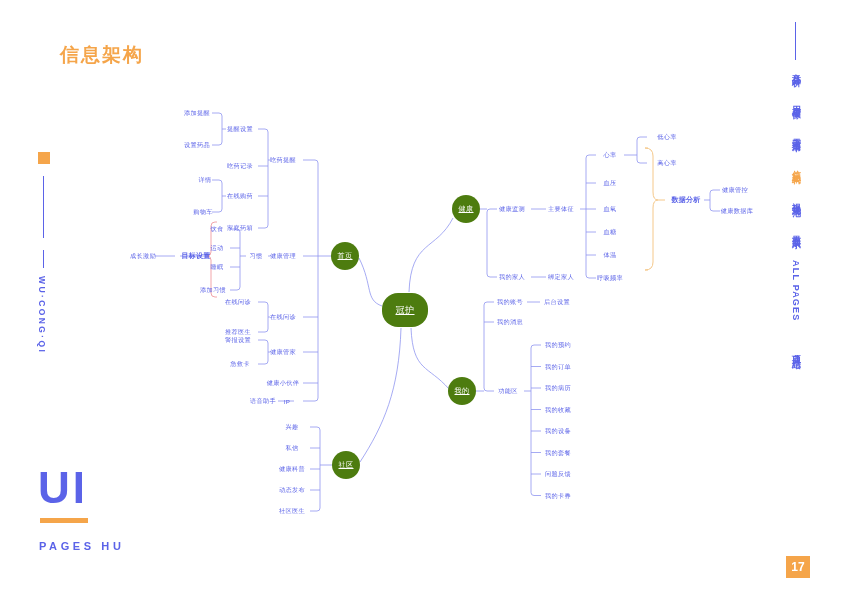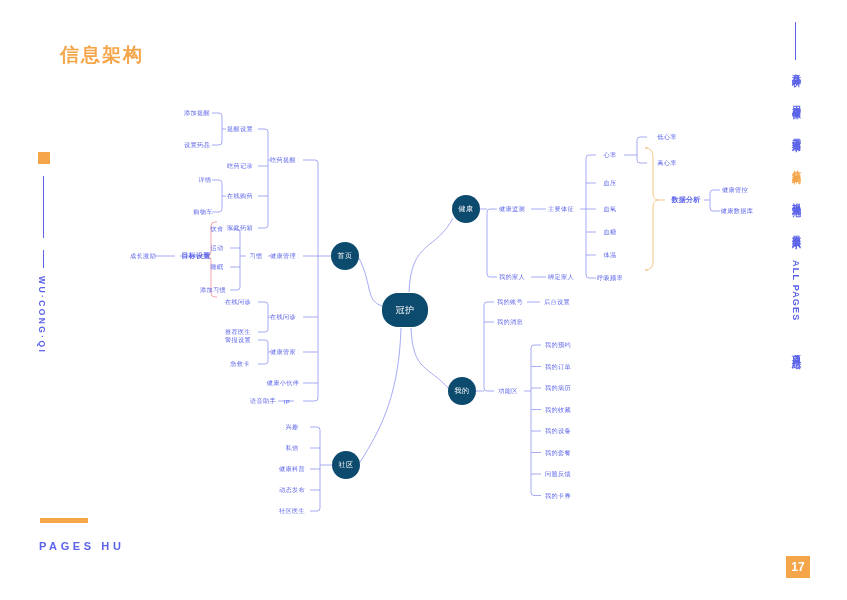--- a/index.html
+++ b/index.html
@@ -77,38 +77,39 @@
 
   
   .lbl{
     position:absolute;font-size:6.2px;color:#5B63E8;
     white-space:nowrap;transform:translate(-50%,-50%);
     letter-spacing:.3px;
   }
   .lbl.bold{font-weight:bold;font-size:7px;}
   .node{
     position:absolute;transform:translate(-50%,-50%);
-    background:#0c4a6e;color:#fff;border-radius:50%;
+    background:#4d7c0f;color:#fff;border-radius:50%;
     display:flex;align-items:center;justify-content:center;
-    font-size:7px;letter-spacing:.5px;
+    font-size:7px;letter-spacing:.5px;text-decoration:underline;
   }
   .node.root{width:46px;height:34px;border-radius:16px;font-size:9px;}
   .node.lvl1{width:28px;height:28px;font-size:7px;}
 </style>
 </head>
 <body>
 
 <div class="page">
 
   <div id="page-title">信息架构</div>
 
   <div class="left-square"></div>
   <div class="left-line-a"></div>
   <div class="left-line-b"></div>
   <div class="left-vtext">WU·CONG·QI</div>
+  <div id="ui-logo">UI</div>
   <div class="ui-bar"></div>
   <div id="ui-sub">PAGES HU</div>
 
   <div class="right-line"></div>
   <div class="right-nav" id="right-nav">
       <div class="rn">竞品分析</div>
       <div class="rn">用户画像</div>
       <div class="rn">需求清单</div>
       <div class="rn active">信息架构</div>
       <div class="rn">视觉规范</div>

